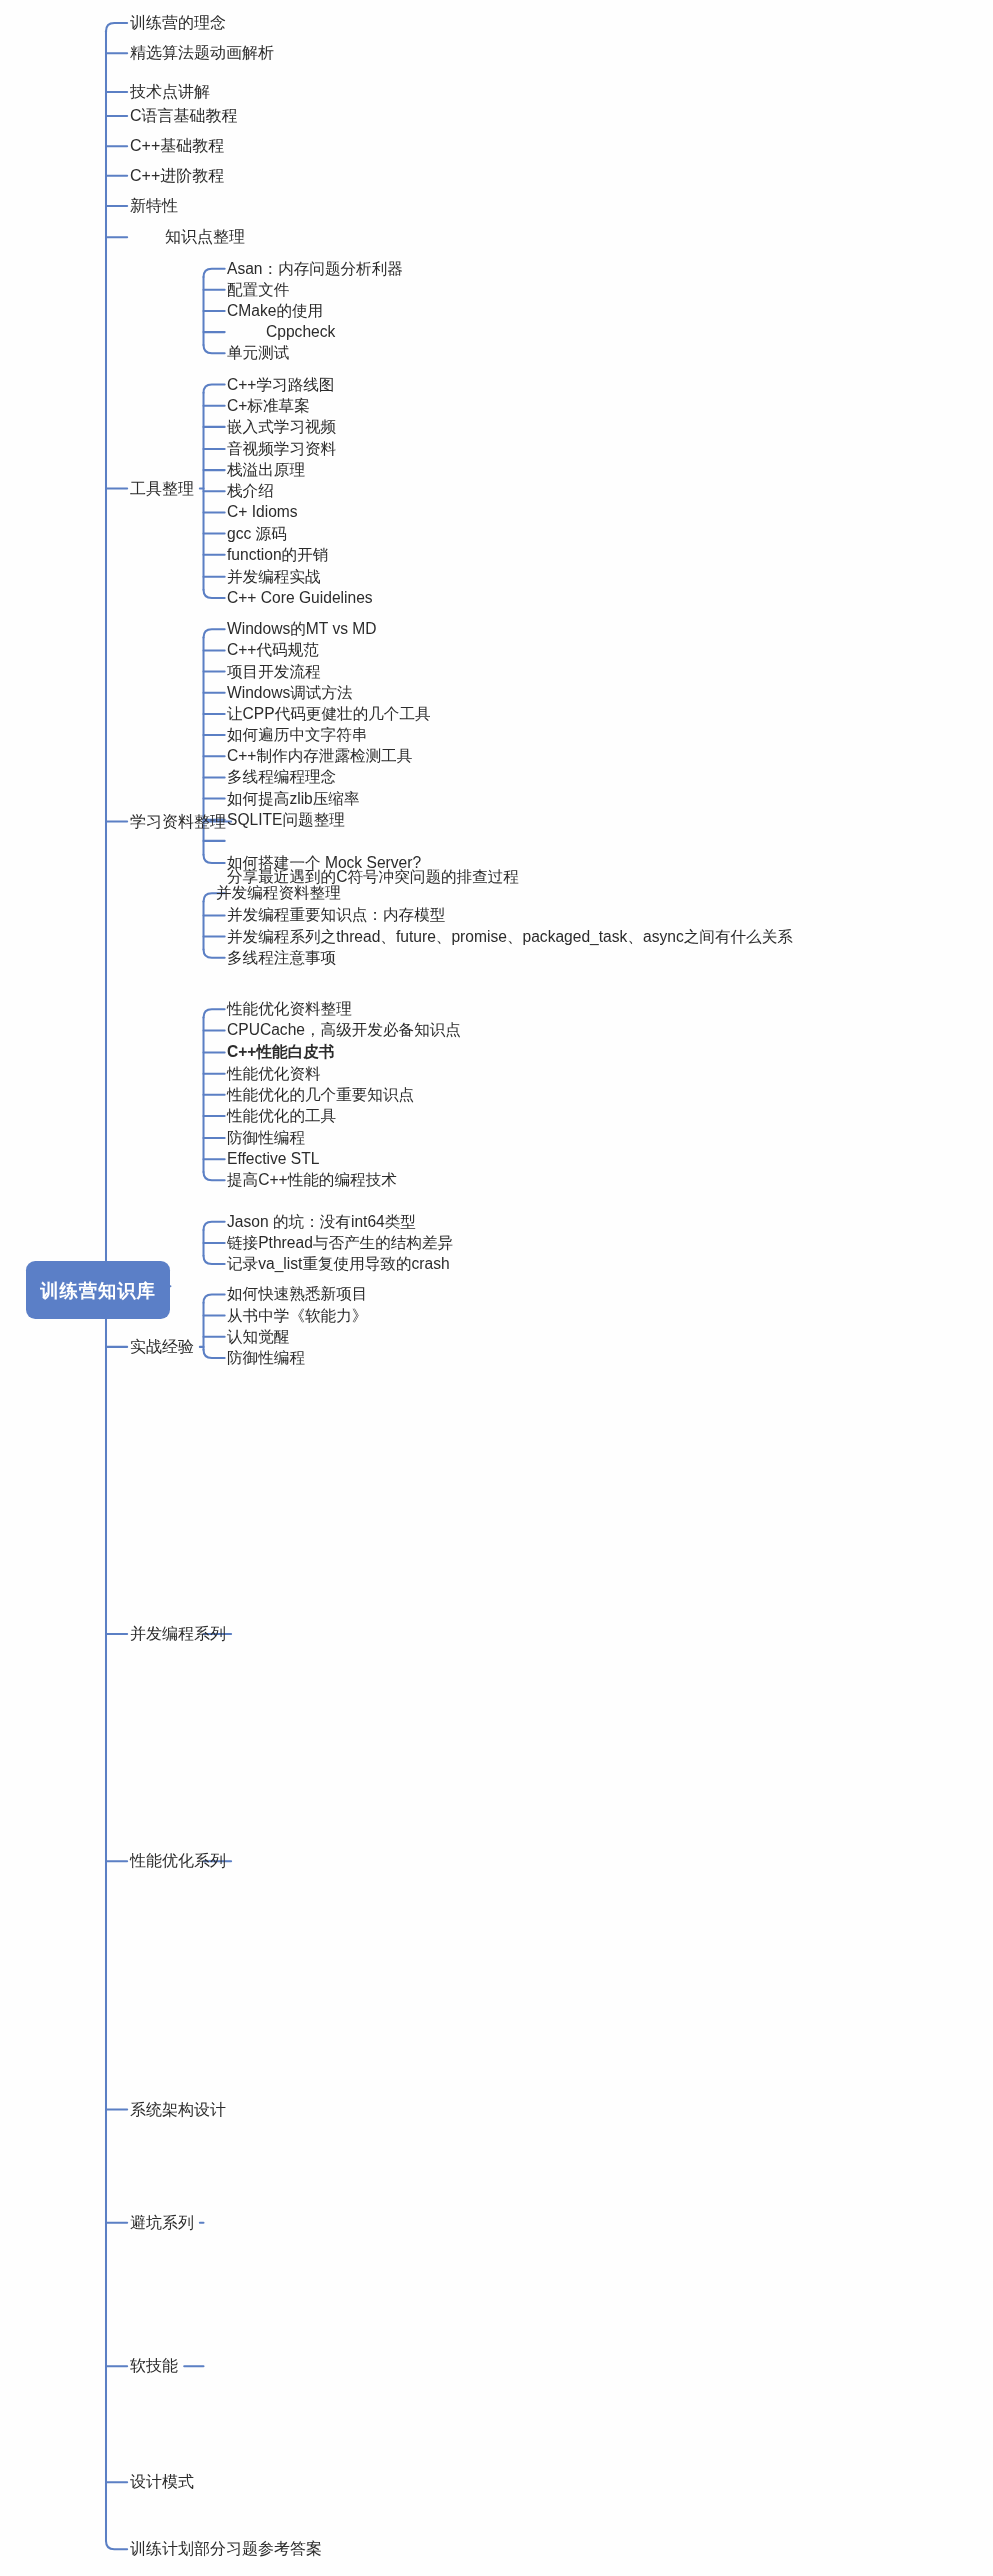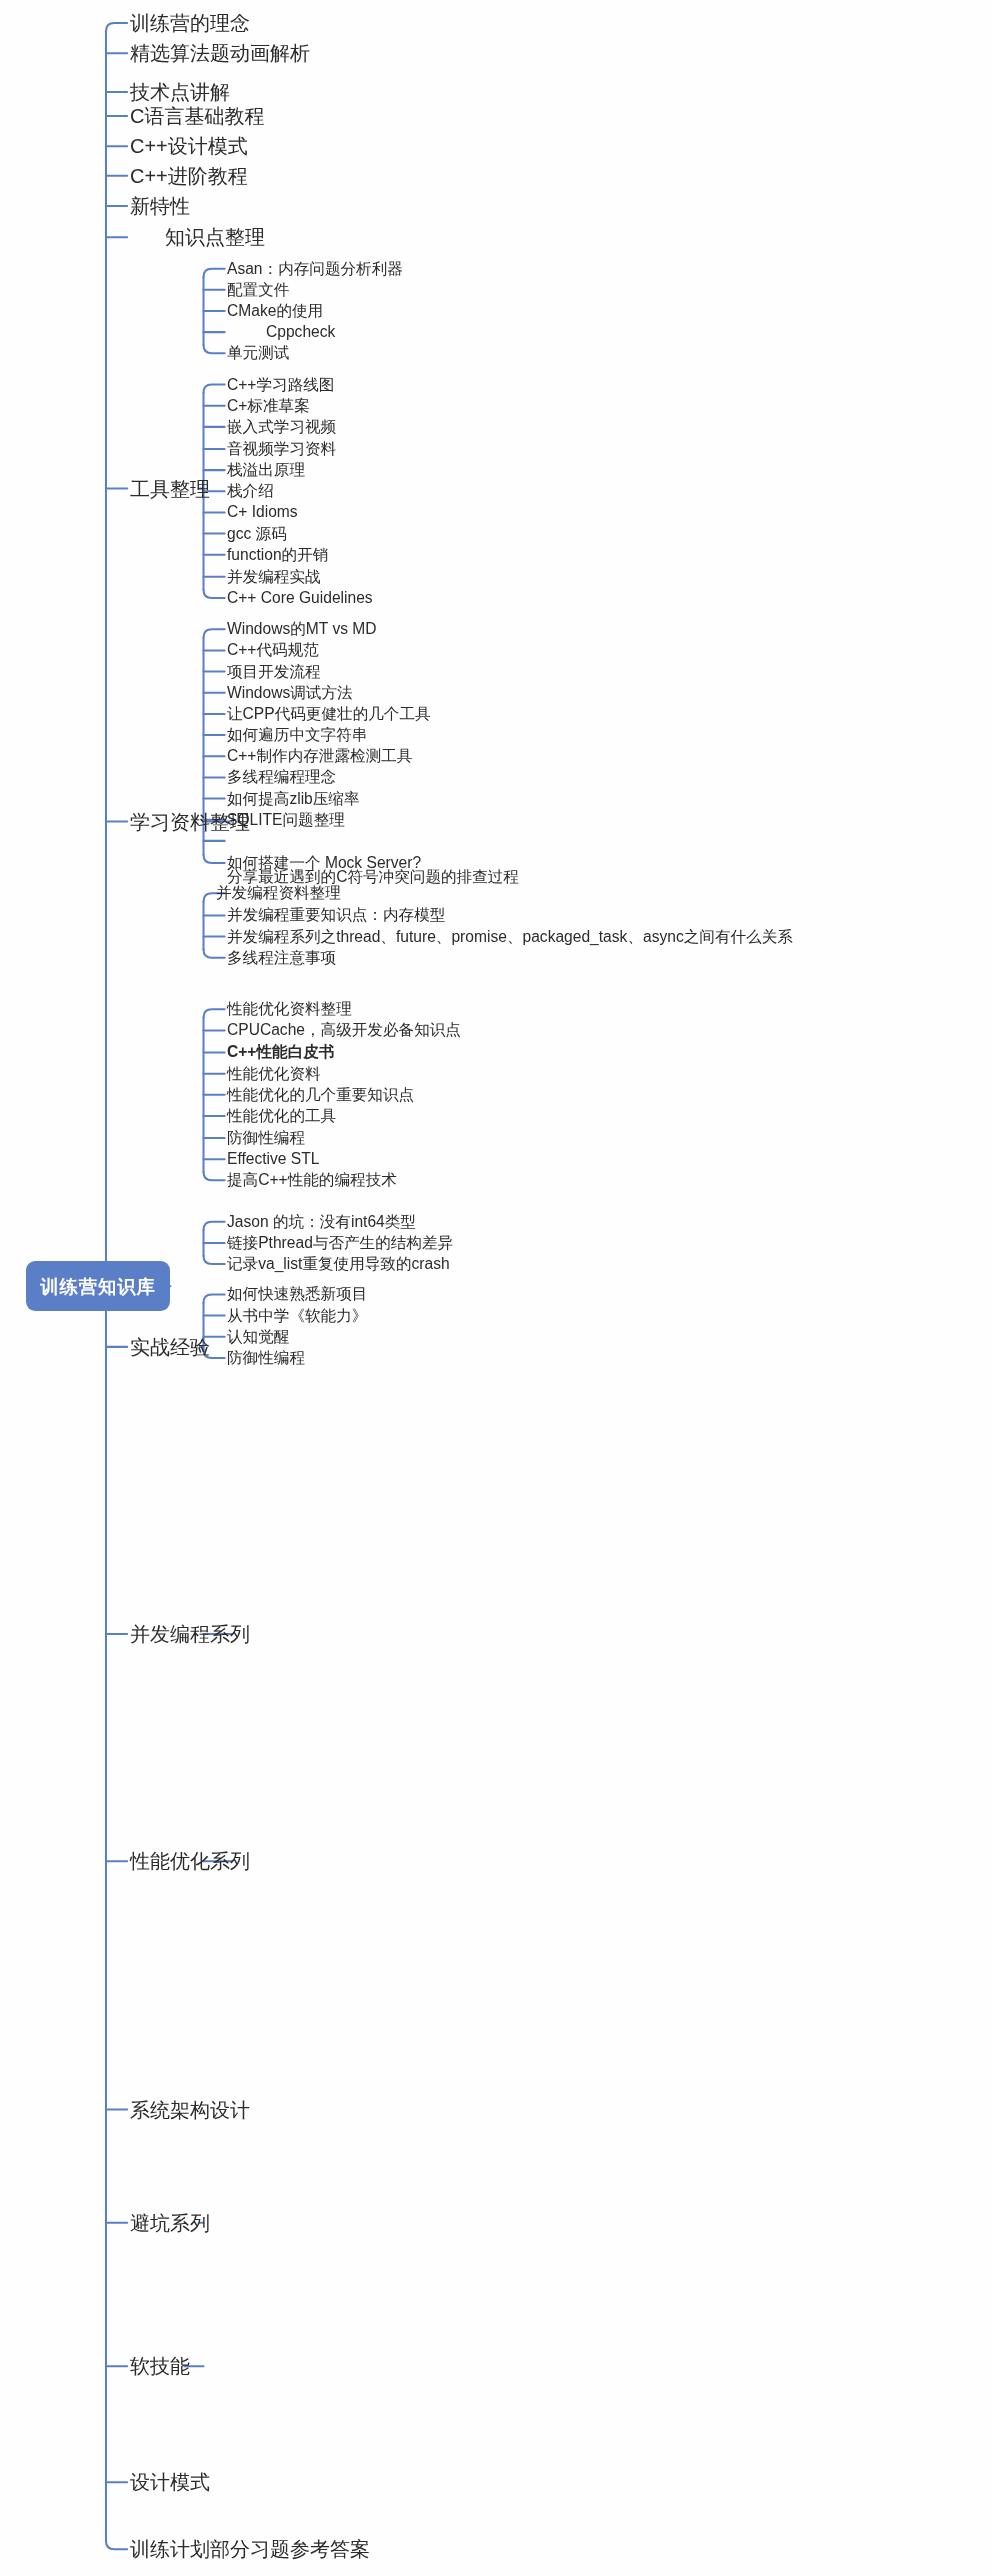--- a/index.html
+++ b/index.html
@@ -24,21 +24,21 @@
     white-space:nowrap;
   }
   .label{
     position:absolute;
     white-space:nowrap;
     color:#2e2e2e;
     font-size:15.6px;
     line-height:1;
     transform:translateY(-50%);
   }
-  .label.l1{font-size:20px;color:#2b2b2b;}
+  .label.l1{font-size:16px;color:#2b2b2b;}
   .label.l2{font-size:15.6px;color:#2b2b2b;}
 </style>
 </head>
 <body>
 
 <svg id="mindmap" viewBox="0 0 1080 2800" width="994" height="2576" xmlns="http://www.w3.org/2000/svg">
   <g id="edges" fill="none" stroke="#5b7fc4" stroke-width="2.2" stroke-linecap="round">
       <path d="M 185 1398 L 115 1398"></path>
       <path d="M 115 34 L 115 2762"></path>
       <path d="M 115 34 Q 115 25 124 25 L 138 25"></path>
@@ -118,27 +118,27 @@
       <path d="M 200 2572 L 221 2572"></path>
       <path d="M 221 1416 L 221 1467"></path>
       <path d="M 221 1416 Q 221 1407 230 1407 L 244 1407"></path>
       <path d="M 221 1430 L 244 1430"></path>
       <path d="M 221 1453 L 244 1453"></path>
       <path d="M 221 1467 Q 221 1476 230 1476 L 244 1476"></path>
     </g>
 </svg>
 
 <div class="node-layer">
-  <div class="root-node" id="root-node" style="left: 26px; top: 1261px; width: 144px; height: 50px;">训练营知识库</div>
+  <div class="root-node" id="root-node" style="left: 26px; top: 1261px; width: 144px; height: 58px;">训练营知识库</div>
   <div id="labels">
       <div class="label l1" style="left: 130px; top: 23px;">训练营的理念</div>
       <div class="label l1" style="left: 130px; top: 53px;">精选算法题动画解析</div>
       <div class="label l1" style="left: 130px; top: 92px;">技术点讲解</div>
       <div class="label l1" style="left: 130px; top: 116px;">C语言基础教程</div>
-      <div class="label l1" style="left: 130px; top: 146px;">C++设计模式</div>
+      <div class="label l1" style="left: 130px; top: 146px;">C++基础教程</div>
       <div class="label l1" style="left: 130px; top: 176px;">C++进阶教程</div>
       <div class="label l1" style="left: 130px; top: 206px;">新特性</div>
       <div class="label l1" style="left: 130px; top: 237px; margin-left: 35px;">知识点整理</div>
       <div class="label l1" style="left: 130px; top: 489px;">工具整理</div>
       <div class="label l2" style="left: 227px; top: 269px;">Asan：内存问题分析利器</div>
       <div class="label l2" style="left: 227px; top: 290px;">配置文件</div>
       <div class="label l2" style="left: 227px; top: 311px;">CMake的使用</div>
       <div class="label l2" style="left: 227px; top: 332px; margin-left: 39px;">Cppcheck</div>
       <div class="label l2" style="left: 227px; top: 353px;">单元测试</div>
       <div class="label l1" style="left: 130px; top: 822px;">学习资料整理</div>

